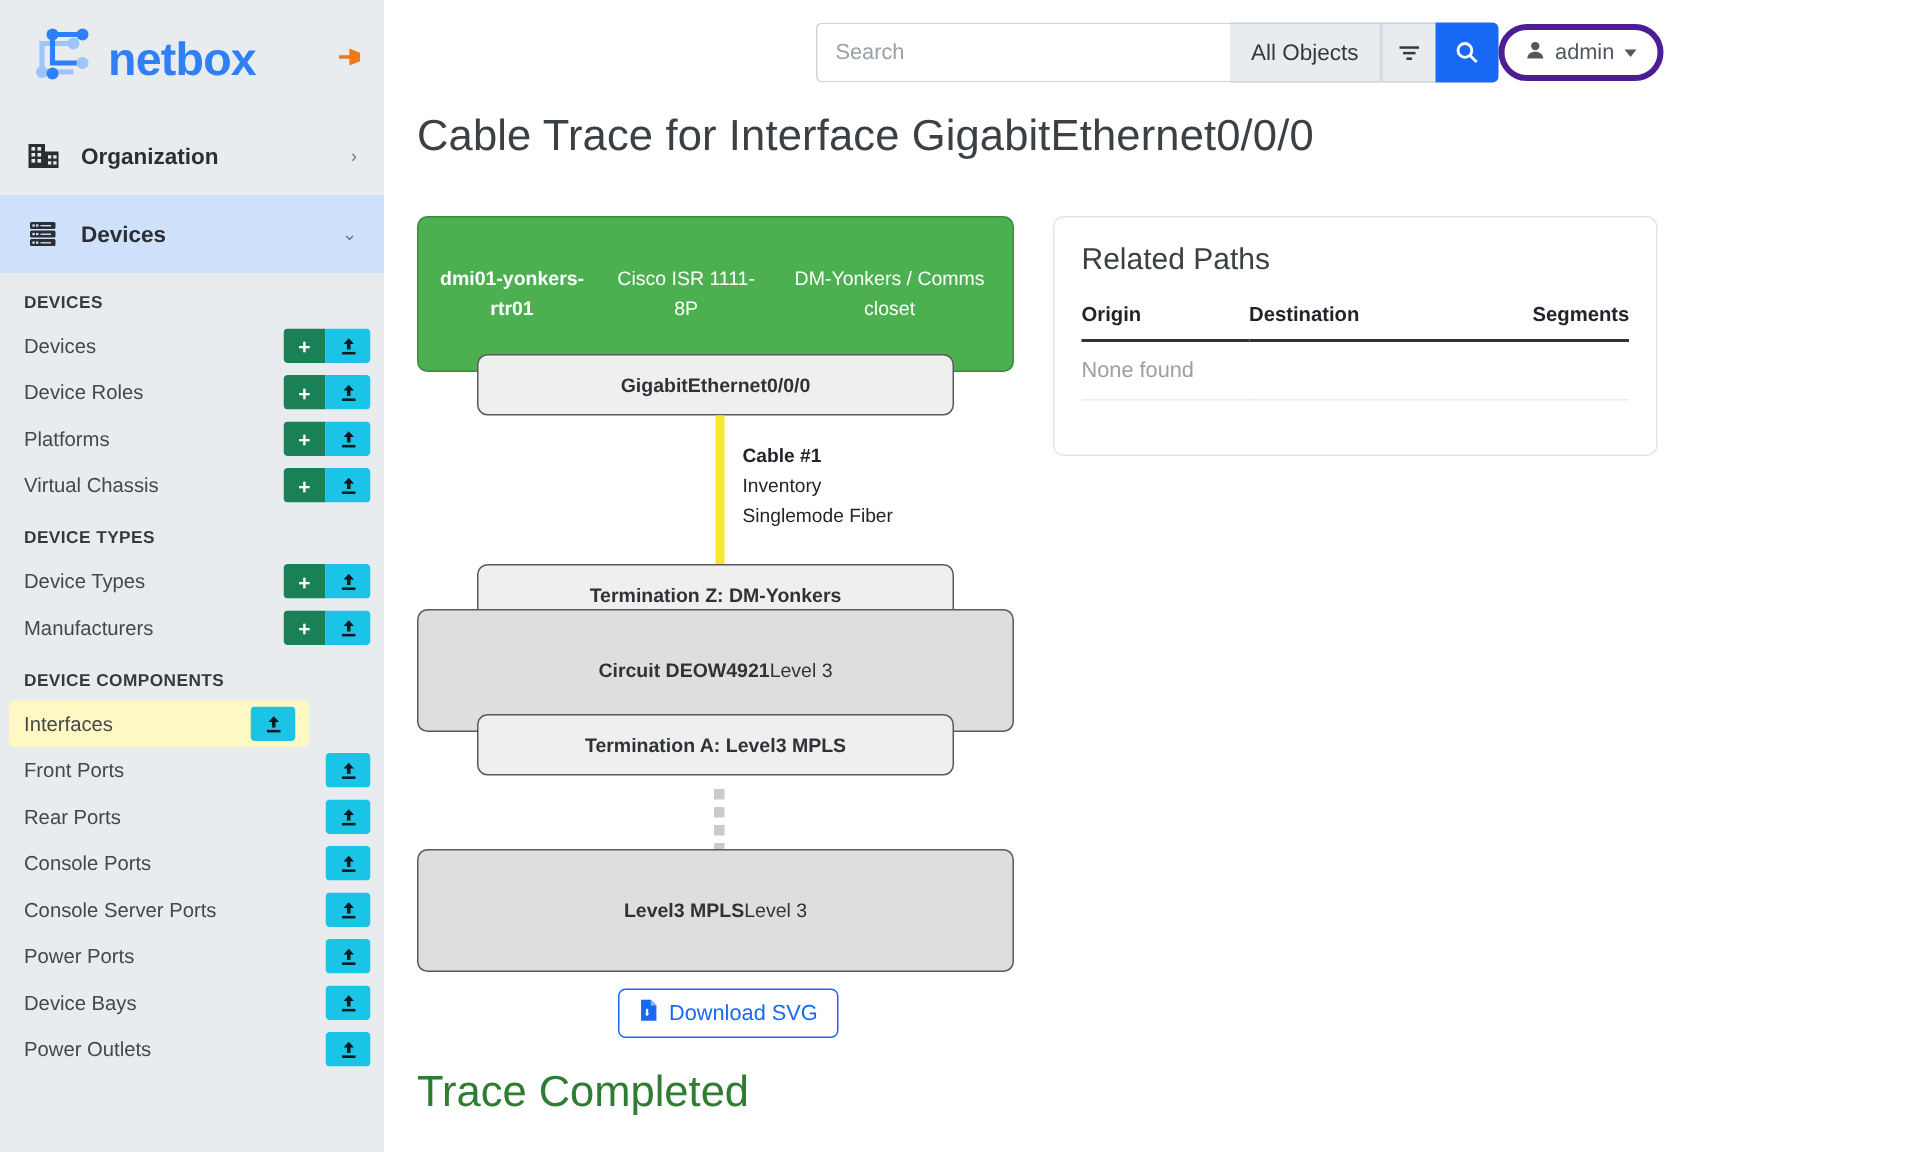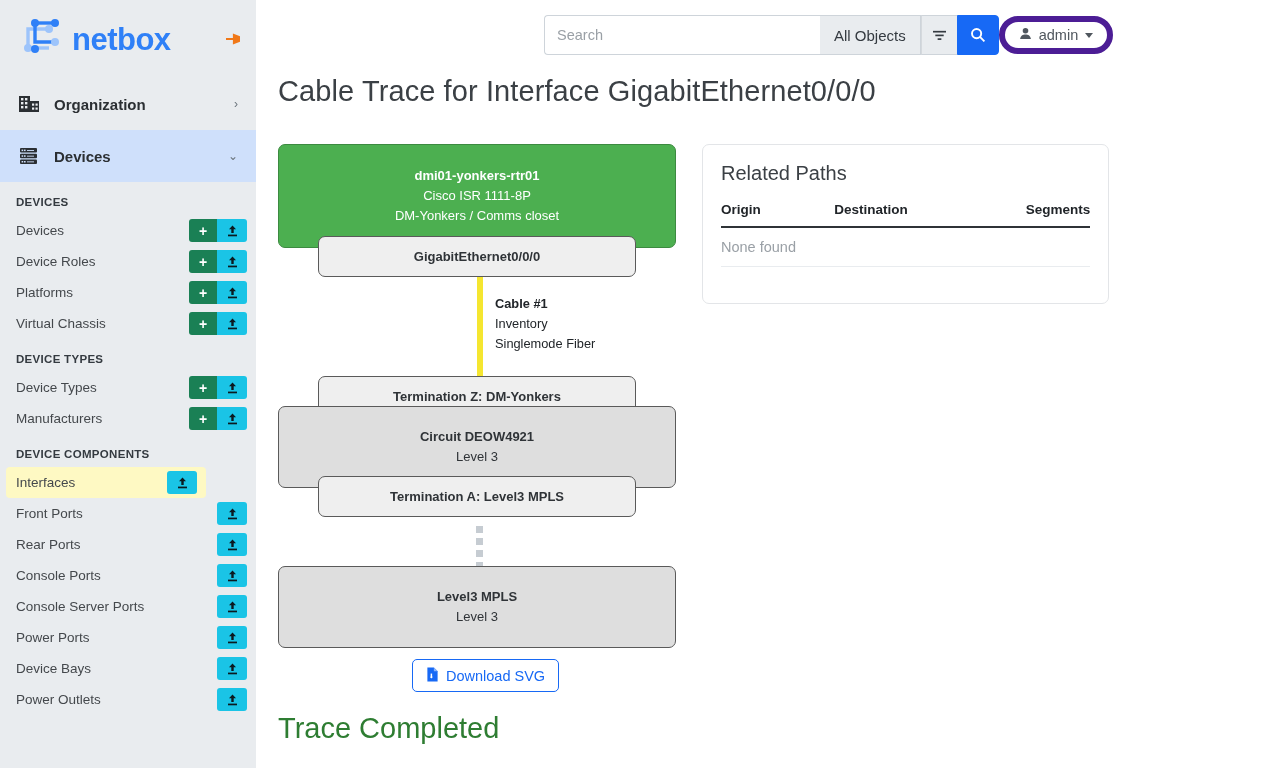--- a/index.html
+++ b/index.html
@@ -89,41 +89,41 @@
     display: flex; align-items: center; justify-content: center; cursor: pointer;
     color: #343a40;
   }
   .search-go {
     height: 40px; width: 42px; background: #1769f5; border: 1px solid #1769f5;
     border-radius: 0 4px 4px 0; display: flex; align-items: center;
     justify-content: center; cursor: pointer; color: #fff;
   }
   .userbtn {
     margin-left: auto; height: 38px; min-width: 102px;
-    border: 6px solid #4c1d95; border-radius: 19px; background: #fff;
+    border: 4px solid #4c1d95; border-radius: 19px; background: #fff;
     display: flex; align-items: center; justify-content: center; gap: 7px;
     padding: 0 14px; font-size: 14.5px; color: #50575e; cursor: pointer;
   }
   .userbtn .caret { border-left: 4px solid transparent; border-right: 4px solid transparent;
     border-top: 5px solid #50575e; }
 
   .page-title {
     font-size: 29px; font-weight: 400; color: #3b4045;
     padding: 5px 0 0 22px; letter-spacing: .1px;
   }
 
   .content { display: flex; padding: 36px 22px 0 22px; gap: 26px; }
 
   
   .trace-col { width: 398px; flex: 0 0 398px; position: relative; }
   .trace-svg-wrap { position: relative; width: 398px; height: 510px; }
 
   .node {
     position: absolute; border: 1px solid #5a5a5a; border-radius: 7px;
-    display: flex; flex-direction: column; align-items: center;
+    display: flex; flex-direction: row; align-items: center;
     justify-content: center; text-align: center;
   }
   .node .n1 { font-size: 13px; font-weight: 700; line-height: 20px; }
   .node .n2 { font-size: 13px; font-weight: 400; line-height: 20px; }
   .device-node { background: #4caf50; border-color: #3c8a40; color: #fff; }
   .term-node { background: #efefef; color: #2f3337; }
   .circuit-node { background: #dedede; color: #2f3337; }
   .provider-node { background: #dedede; color: #2f3337; }
 
   .cable-line { position: absolute; background: #f5e630; }

